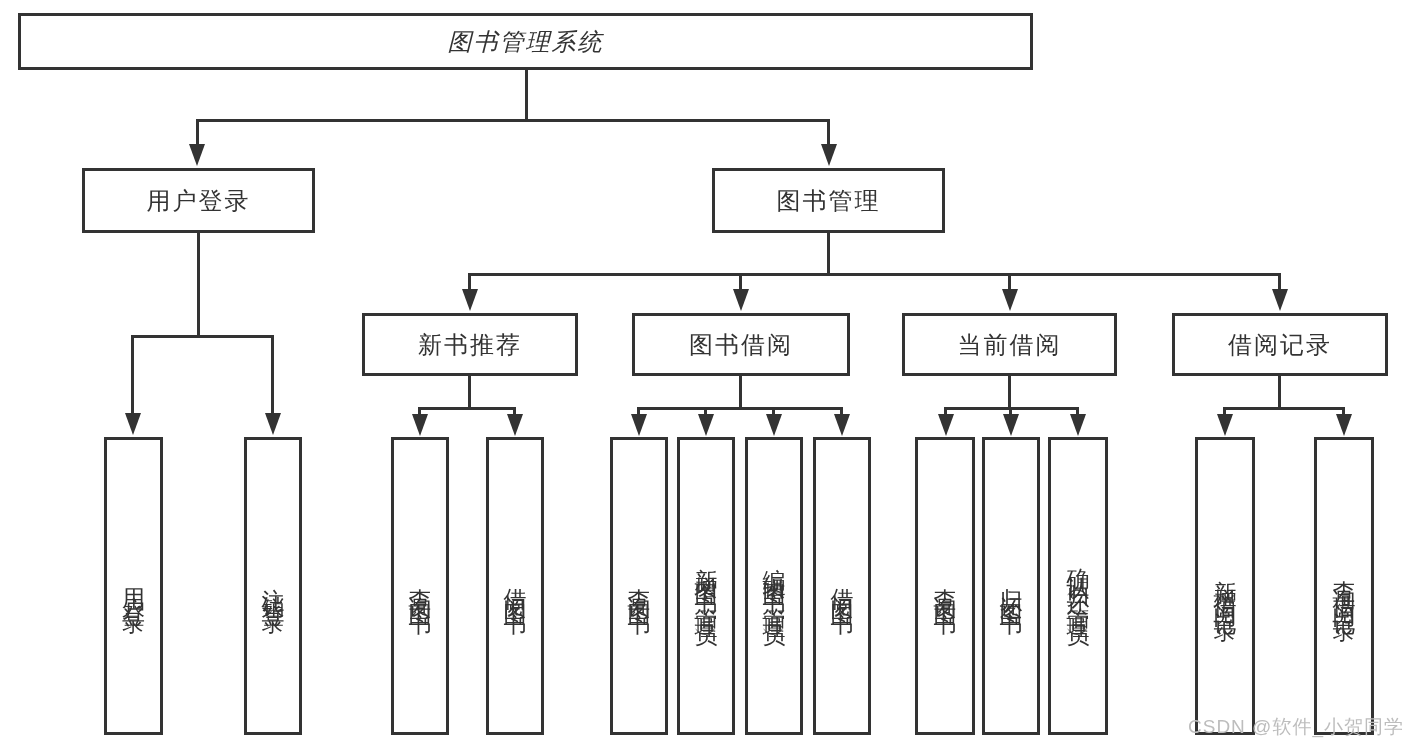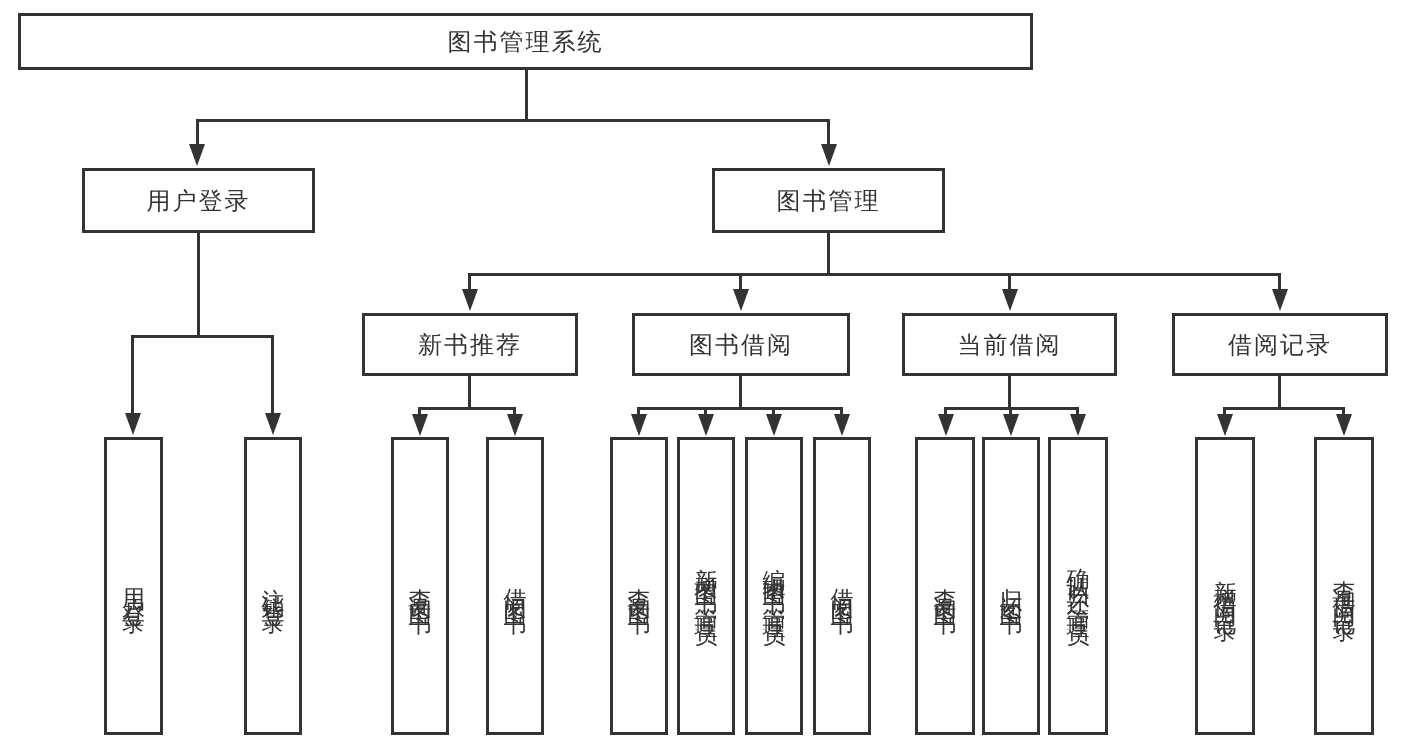--- a/index.html
+++ b/index.html
@@ -27,21 +27,21 @@
   .watermark{
     position:absolute;left:1188px;top:714px;z-index:5;
     font-size:19px;color:#bdbdbd;letter-spacing:1px;white-space:nowrap;
   }
 </style>
 </head>
 <body>
 
 <div id="canvas">
 
-  <div class="box h" style="left:18px;top:13px;width:1015px;height:57px;">
+  <div class="box h" style="left:18px;top:13px;width:1015px;height:57px;font-style:italic;">
     <span>图书管理系统</span>
   </div>
 
   <div class="box h" style="left:82px;top:168px;width:233px;height:65px;">
     <span>用户登录</span>
   </div>
 
   <div class="box h" style="left:362px;top:313px;width:216px;height:63px;">
     <span>新书推荐</span>
   </div>
@@ -172,14 +172,15 @@
 
   <div>
     <div class="vline" style="left:1278px;top:376px;height:31px;"></div>
     <div class="hline" style="left:1223px;top:407px;width:121px;"></div>
     <div class="vline" style="left:1223px;top:407px;height:9px;"></div>
     <div class="arrow" style="left:1217px;top:414px;"></div>
     <div class="vline" style="left:1342px;top:407px;height:9px;"></div>
     <div class="arrow" style="left:1336px;top:414px;"></div>
   </div>
 
+  <div class="watermark">CSDN @软件_小贺同学</div>
 
 </div>
 
 </body></html>

